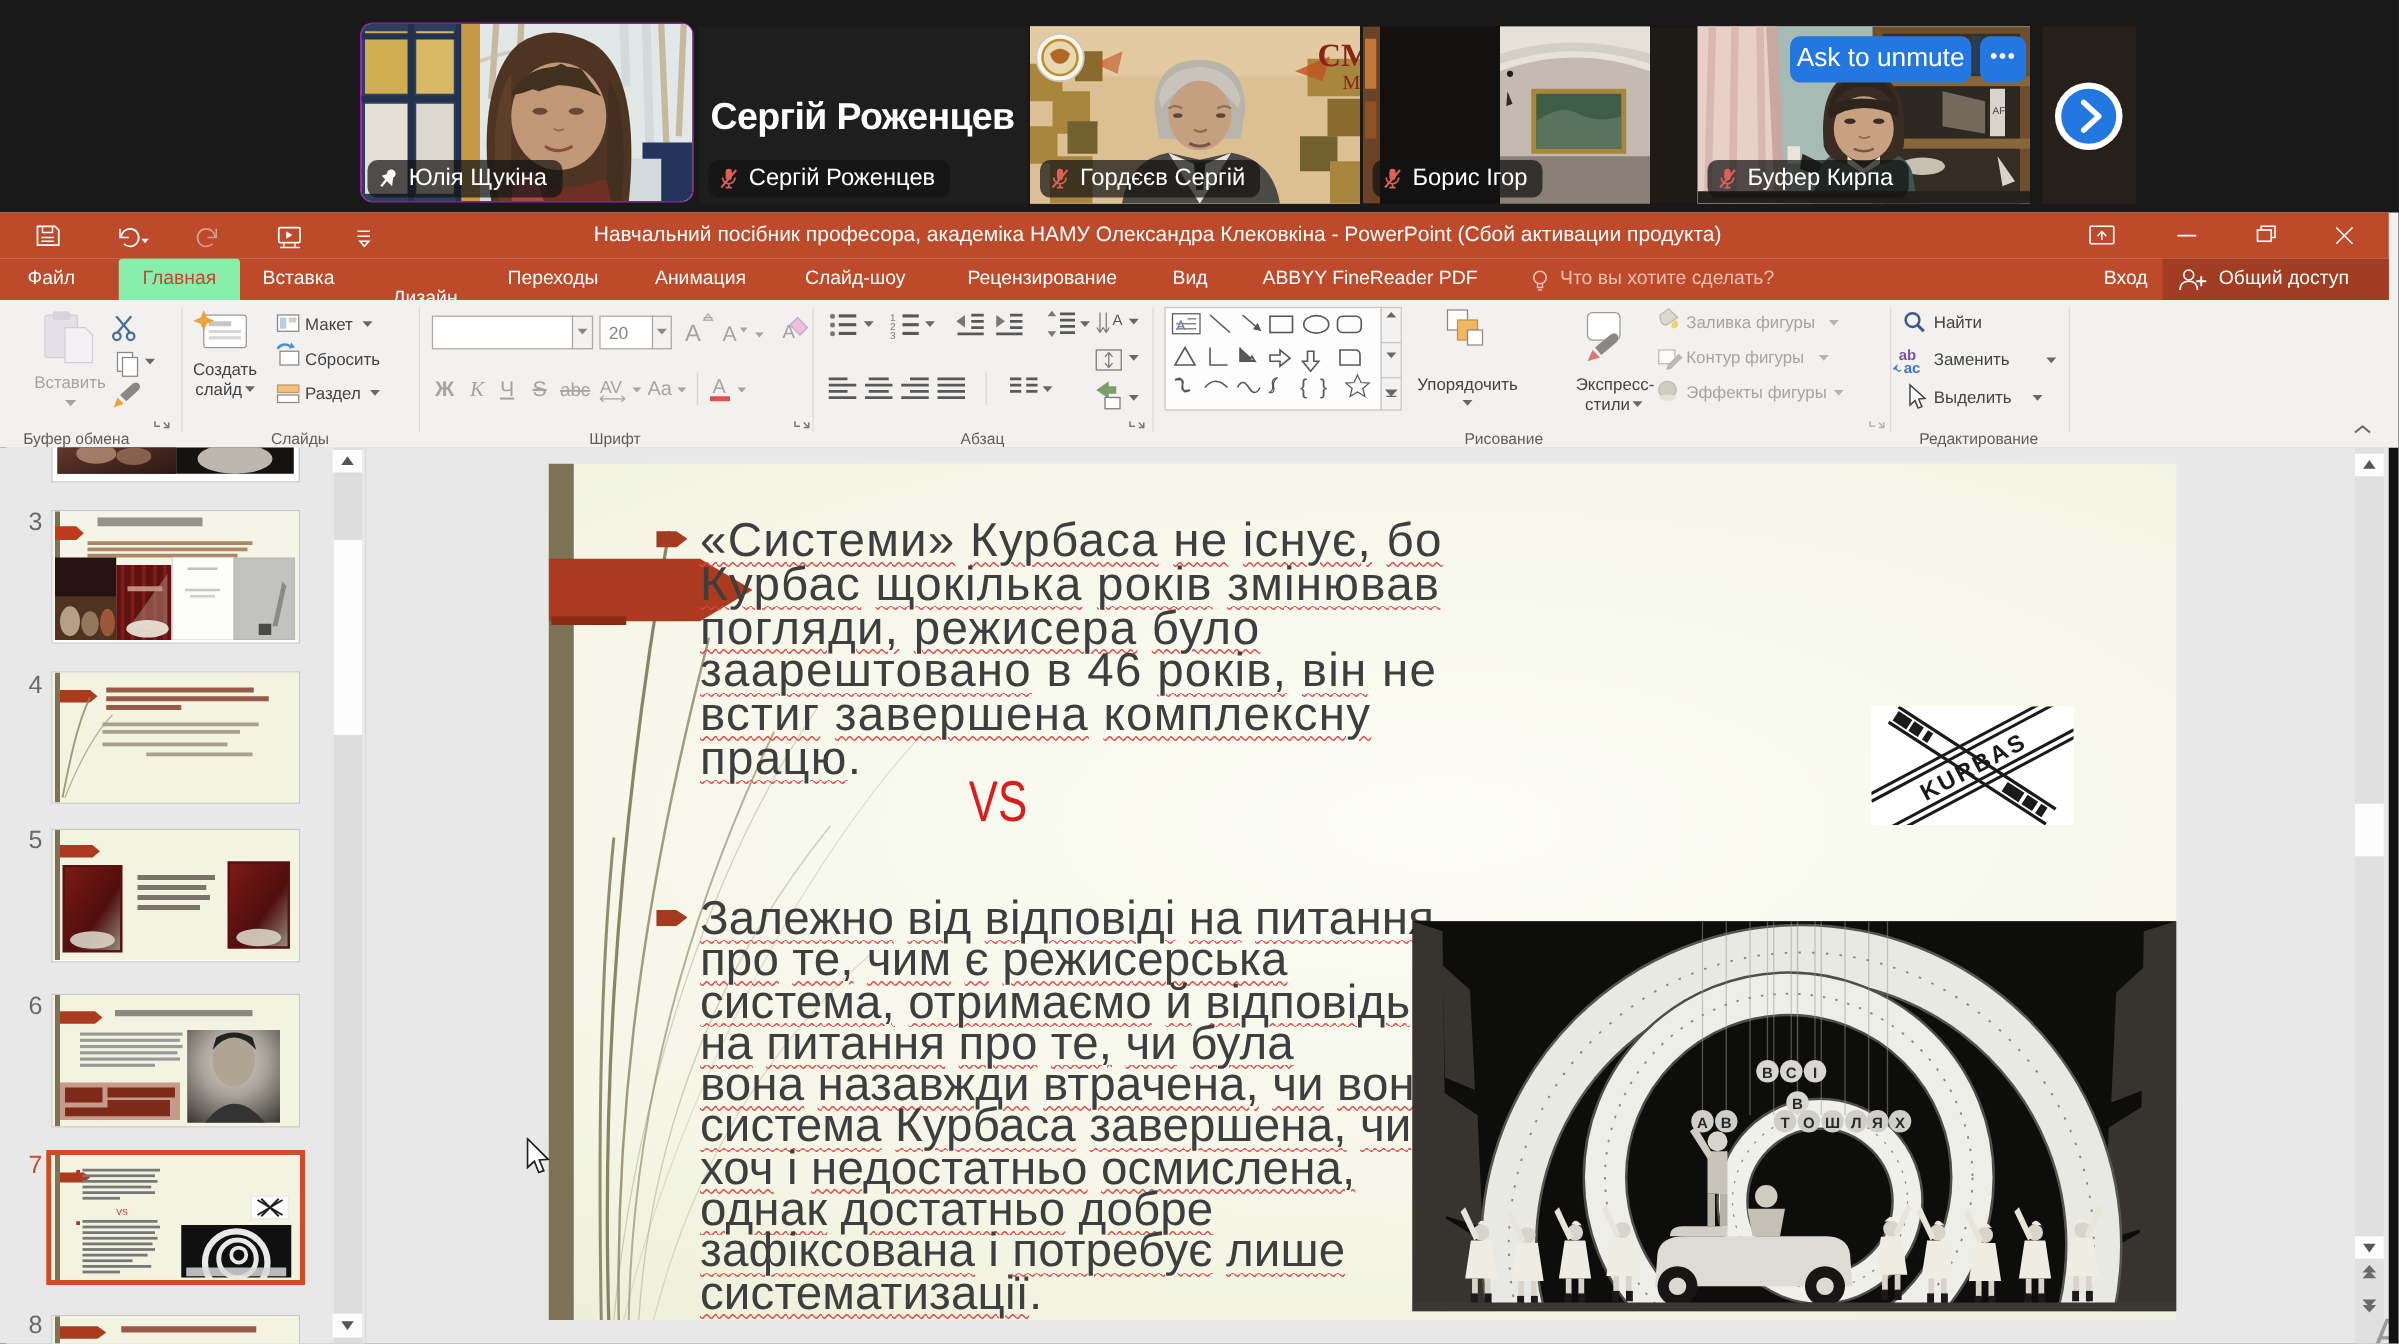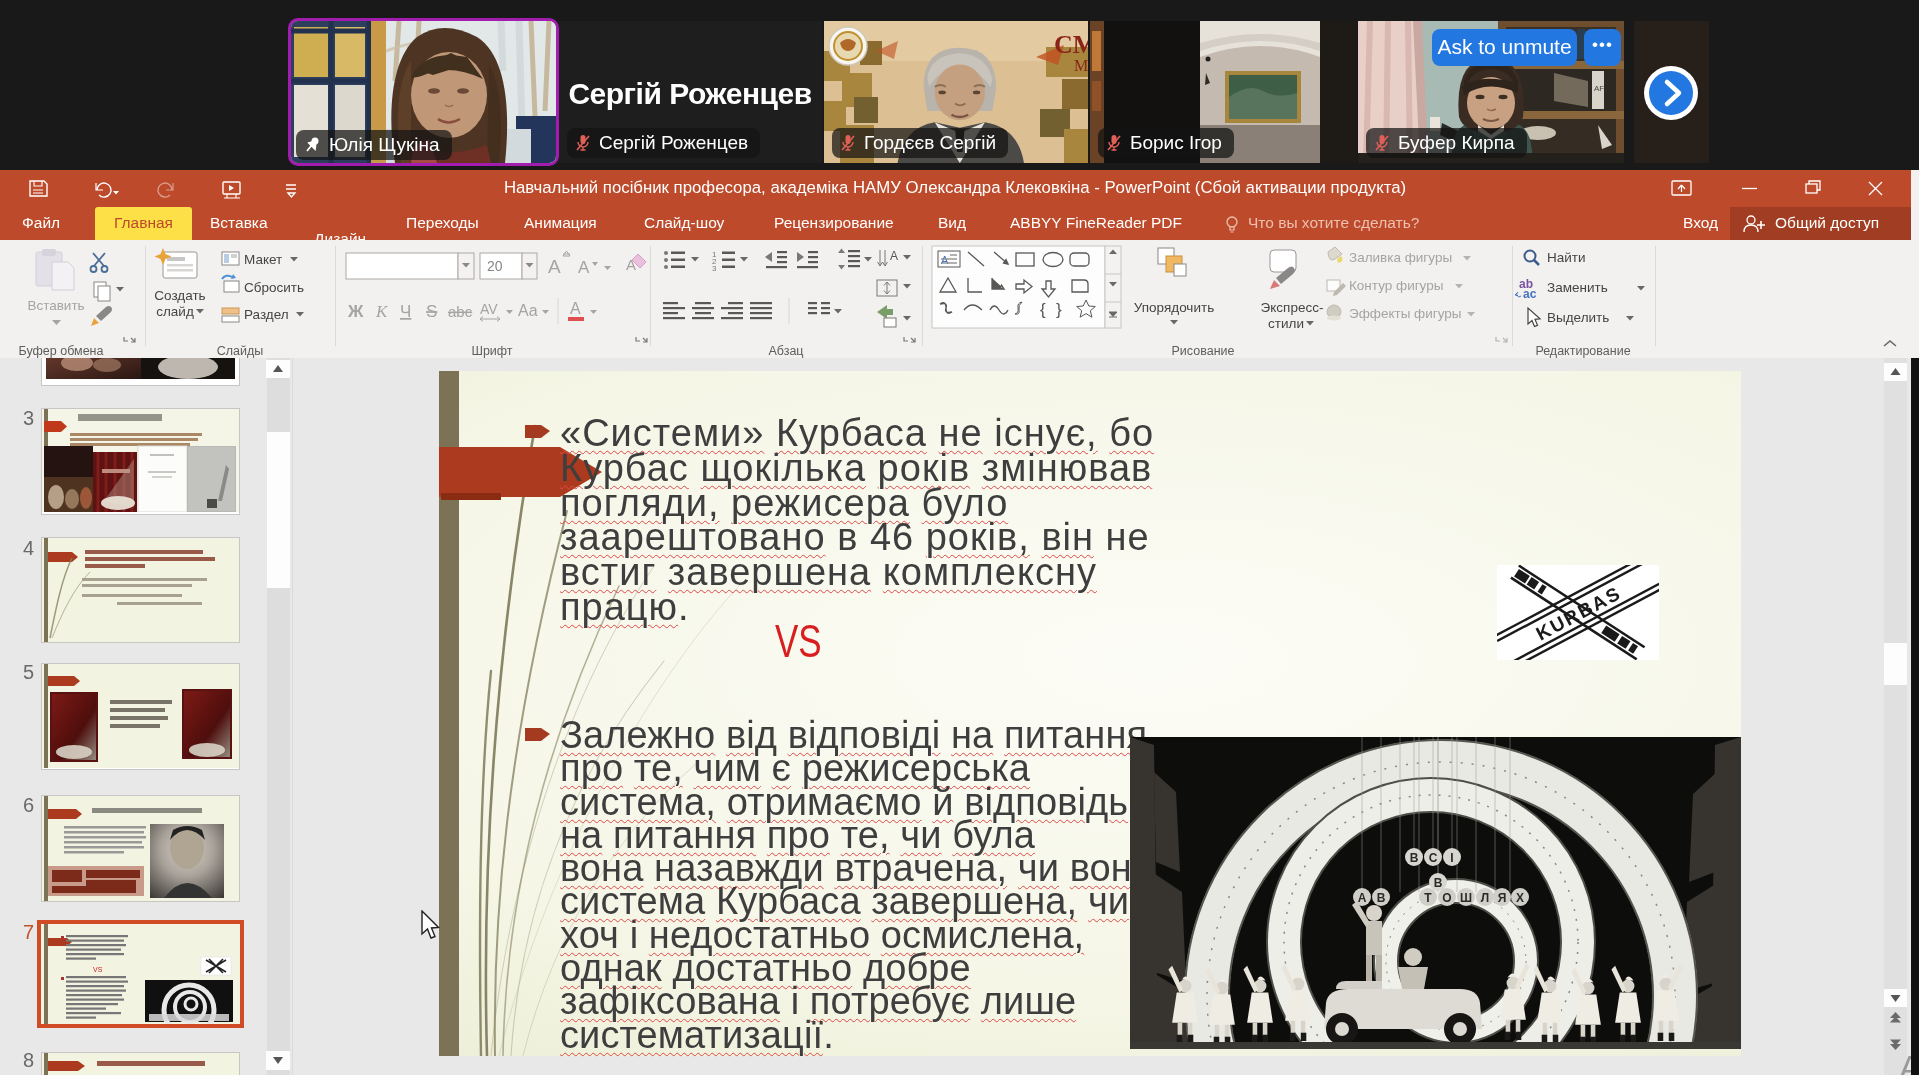--- a/index.html
+++ b/index.html
@@ -32,21 +32,21 @@
   .slidetext{position:absolute;left:121px;width:580px;font-size:38px;color:#3e3e3e;letter-spacing:1px;white-space:nowrap;}
   .sq{text-decoration:underline;text-decoration-style:wavy;text-decoration-color:#e04848;
       text-decoration-thickness:1px;text-underline-offset:4px;}
   .bullet{position:absolute;left:86px;width:25px;height:15px;}
 </style>
 </head>
 <body>
 
 <div class="abs" id="strip">
 
-  <div class="abs tile" id="t1" style="left:288px;width:265px;border:3px solid #a21caf;border-radius:10px;top:18px;height:142px;">
+  <div class="abs tile" id="t1" style="left:288px;width:265px;border:1px solid #a21caf;border-radius:10px;top:18px;height:142px;">
     <svg width="265" height="142" viewBox="0 0 265 142">
       <rect width="265" height="142" fill="#dde4e6"></rect>
 
       <rect x="0" y="0" width="95" height="142" fill="#2e3f5e"></rect>
       <rect x="3" y="6" width="34" height="50" fill="#cfae52"></rect>
       <rect x="44" y="6" width="30" height="50" fill="#d8ba66"></rect>
       <rect x="3" y="64" width="34" height="72" fill="#e4e0d6"></rect>
       <rect x="44" y="64" width="30" height="72" fill="#dcd8ce"></rect>
       <g stroke="#22324e" stroke-width="5">
         <line x1="40" y1="0" x2="40" y2="142"></line>
@@ -257,21 +257,21 @@
   <div class="abs" style="left:1634px;top:21px;width:75px;height:142px;background:#27201a;"></div>
   <svg class="abs" style="left:1641px;top:63px;" width="60" height="60">
     <circle cx="30" cy="30" r="27" fill="#fff"></circle>
     <circle cx="30" cy="30" r="22" fill="#2277e0"></circle>
     <path d="M26 19 L38 30 L26 41" stroke="#fff" stroke-width="4.5" fill="none" stroke-linecap="round" stroke-linejoin="round"></path>
   </svg>
 </div>
 
 <div class="abs" id="pp">
   <div class="abs" id="titlebar">
-    <div class="abs" style="left:475px;top:8px;width:960px;text-align:center;color:#fff;font-size:16.8px;">Навчальний посібник професора, академіка НАМУ Олександра Клековкіна - PowerPoint (Сбой активации продукта)</div>
+    <div class="abs" style="left:475px;top:8px;width:960px;color:#fff;font-size:16.8px;">Навчальний посібник професора, академіка НАМУ Олександра Клековкіна - PowerPoint (Сбой активации продукта)</div>
     <svg class="abs" style="left:0;top:0;" width="1911" height="37" viewBox="0 0 1911 37">
       <g stroke="#fff" fill="none" stroke-width="1.4">
         <path d="M30 11 h14 l3 3 v12 h-17 z"></path>
         <path d="M34 11 v5 h8 v-5 M33 20 h10 M33 23 h10" stroke-width="1.1"></path>
         <path d="M97 20 a7 7 0 1 1 2 5"></path>
         <path d="M96 13 v7 h7" stroke-width="1.2"></path>
         <path d="M113 21 l3 3.5 l3 -3.5 z" fill="#fff" stroke="none"></path>
         <g opacity=".45">
           <path d="M172 20 a7 7 0 1 0 -2 5"></path>
           <path d="M173 13 v7 h-7" stroke-width="1.2"></path>
@@ -286,21 +286,21 @@
         <path d="M1681.5 22 v-7 M1681.5 15 l-3.5 4 M1681.5 15 l3.5 4" stroke-width="1.2"></path>
         <line x1="1742" y1="18.5" x2="1757" y2="18.5"></line>
         <rect x="1806" y="14" width="11" height="9"></rect>
         <path d="M1809 14 v-3 h11 v9 h-3"></path>
         <path d="M1869 12 l13 13 M1882 12 l-13 13"></path>
       </g>
     </svg>
   </div>
   <div class="abs" id="menurow">
     <div class="mitem" style="left:22px;">Файл</div>
-    <div class="mitem" style="left:95px;width:97px;background:#fde047;color:#bc4a2b;text-align:center;border-radius:3px 3px 0 0;">Главная</div>
+    <div class="mitem" style="left:95px;width:97px;background:#86efac;color:#bc4a2b;text-align:center;border-radius:3px 3px 0 0;">Главная</div>
     <div class="mitem" style="left:210px;">Вставка</div>
     <div class="mitem" style="left:314px;margin-top:16px;">Дизайн</div>
     <div class="mitem" style="left:406px;">Переходы</div>
     <div class="mitem" style="left:524px;">Анимация</div>
     <div class="mitem" style="left:644px;">Слайд-шоу</div>
     <div class="mitem" style="left:774px;">Рецензирование</div>
     <div class="mitem" style="left:938px;">Вид</div>
     <div class="mitem" style="left:1010px;">ABBYY FineReader PDF</div>
     <div class="mitem" style="left:1248px;color:#eec0b0;">Что вы хотите сделать?</div>
     <svg class="abs" style="left:1222px;top:7px;" width="20" height="20" viewBox="0 0 20 20">

